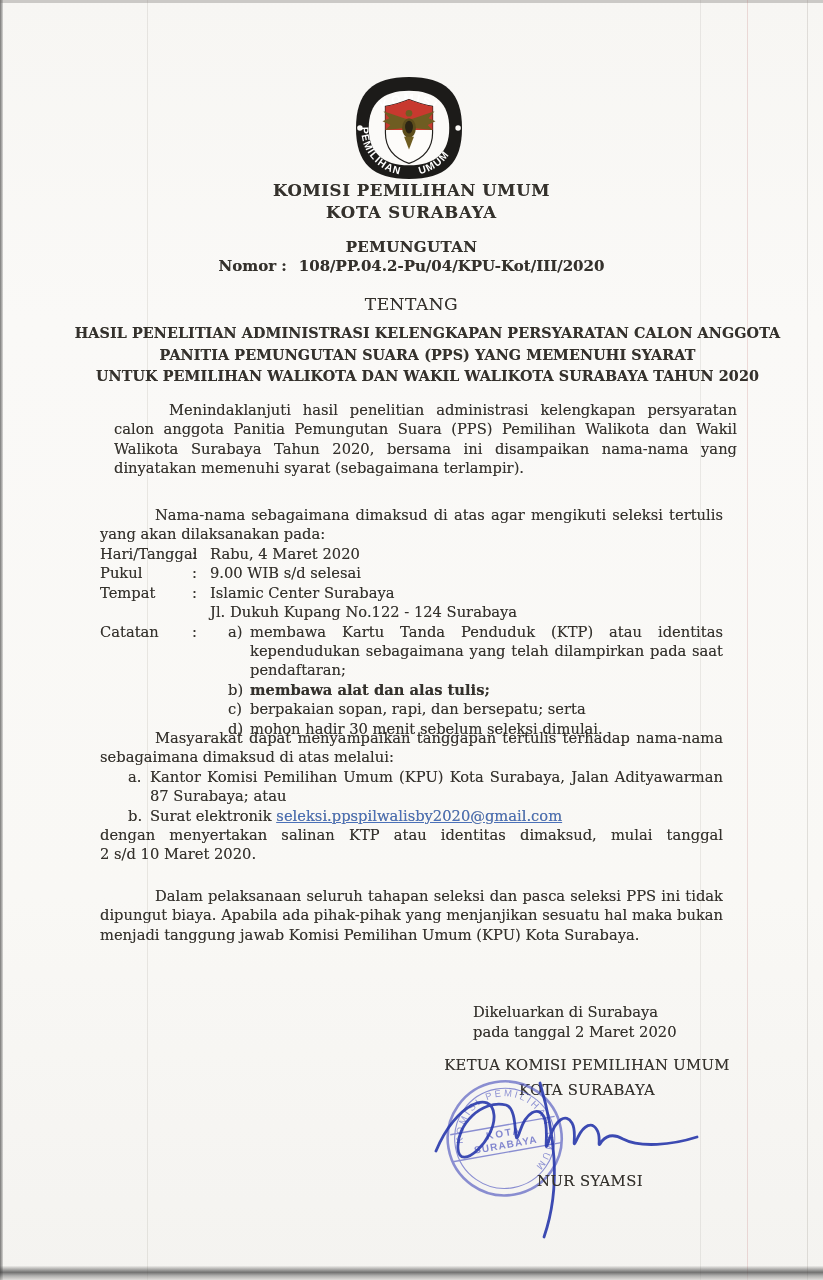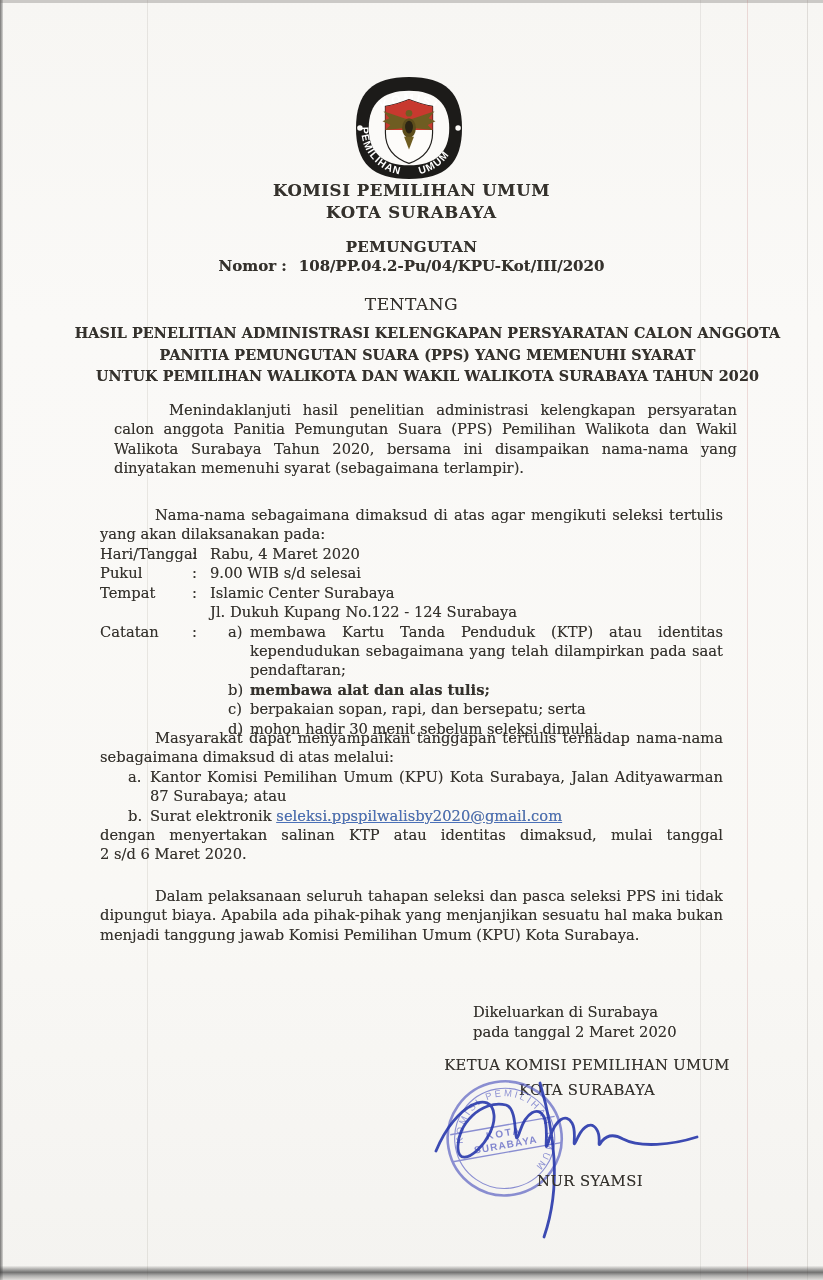--- a/index.html
+++ b/index.html
@@ -173,21 +173,21 @@
     <div class="just ind">Masyarakat dapat menyampaikan tanggapan tertulis terhadap nama-nama sebagaimana dimaksud di atas melalui:</div>
     <div class="opt">
       <span>a.</span>
       <span class="just">Kantor Komisi Pemilihan Umum (KPU) Kota Surabaya, Jalan Adityawarman 87 Surabaya; atau</span>
     </div>
     <div class="opt">
       <span>b.</span>
       <span><span>Surat elektronik </span><a class="email">seleksi.ppspilwalisby2020@gmail.com</a></span>
     </div>
     <div class="outro1">dengan menyertakan salinan KTP atau identitas dimaksud, mulai tanggal</div>
-    <div>2  s/d 6 Maret 2020.</div>
+    <div>2  s/d 10 Maret 2020.</div>
   </div>
 
   <div class="bodyblock disc just ind txtsoft">Dalam pelaksanaan seluruh tahapan seleksi dan pasca seleksi PPS ini tidak dipungut biaya. Apabila ada pihak-pihak yang menjanjikan sesuatu hal maka bukan menjadi tanggung jawab Komisi Pemilihan Umum (KPU) Kota Surabaya.</div>
 
 
   <div class="closing txtsoft">
     <div>Dikeluarkan di Surabaya</div>
     <div>pada tanggal 2 Maret 2020</div>
   </div>
 

